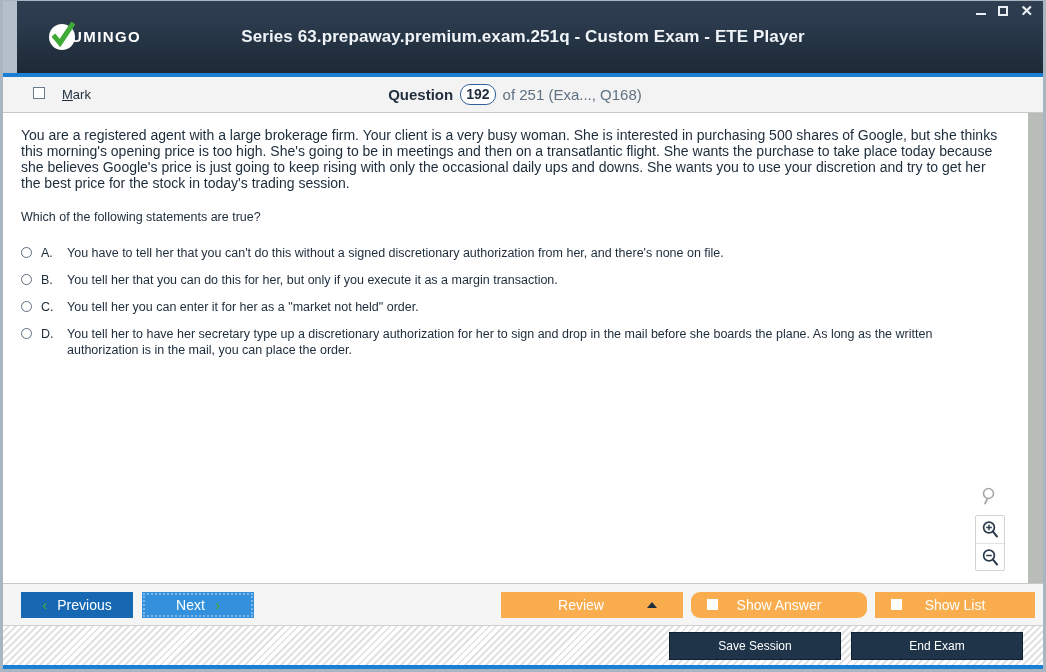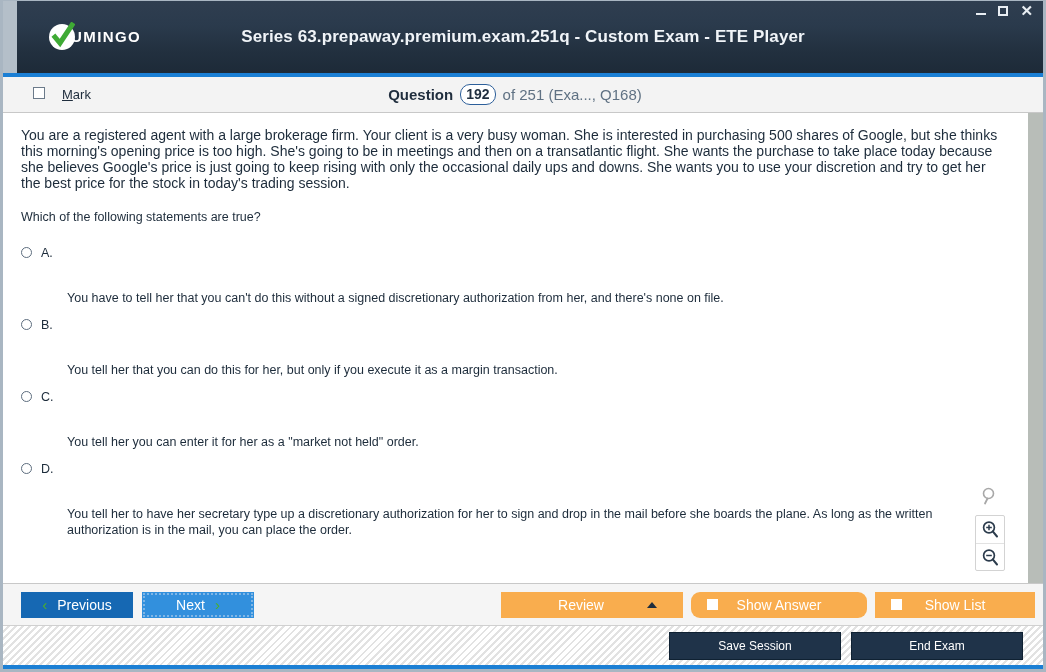--- a/index.html
+++ b/index.html
@@ -198,21 +198,20 @@
     margin-left: 9px;
     font-size: 12.5px;
     color: #1c2b3a;
     line-height: 16px;
   }
   .opt-text {
     font-size: 12.5px;
     line-height: 16px;
     color: #1c2b3a;
     flex: 1 1 auto;
-    margin-top: 45px;
   }
 
   
   #zoom-widget {
     position: absolute;
     right: 22px;
     bottom: 12px;
     display: flex;
     flex-direction: column;
     align-items: center;

